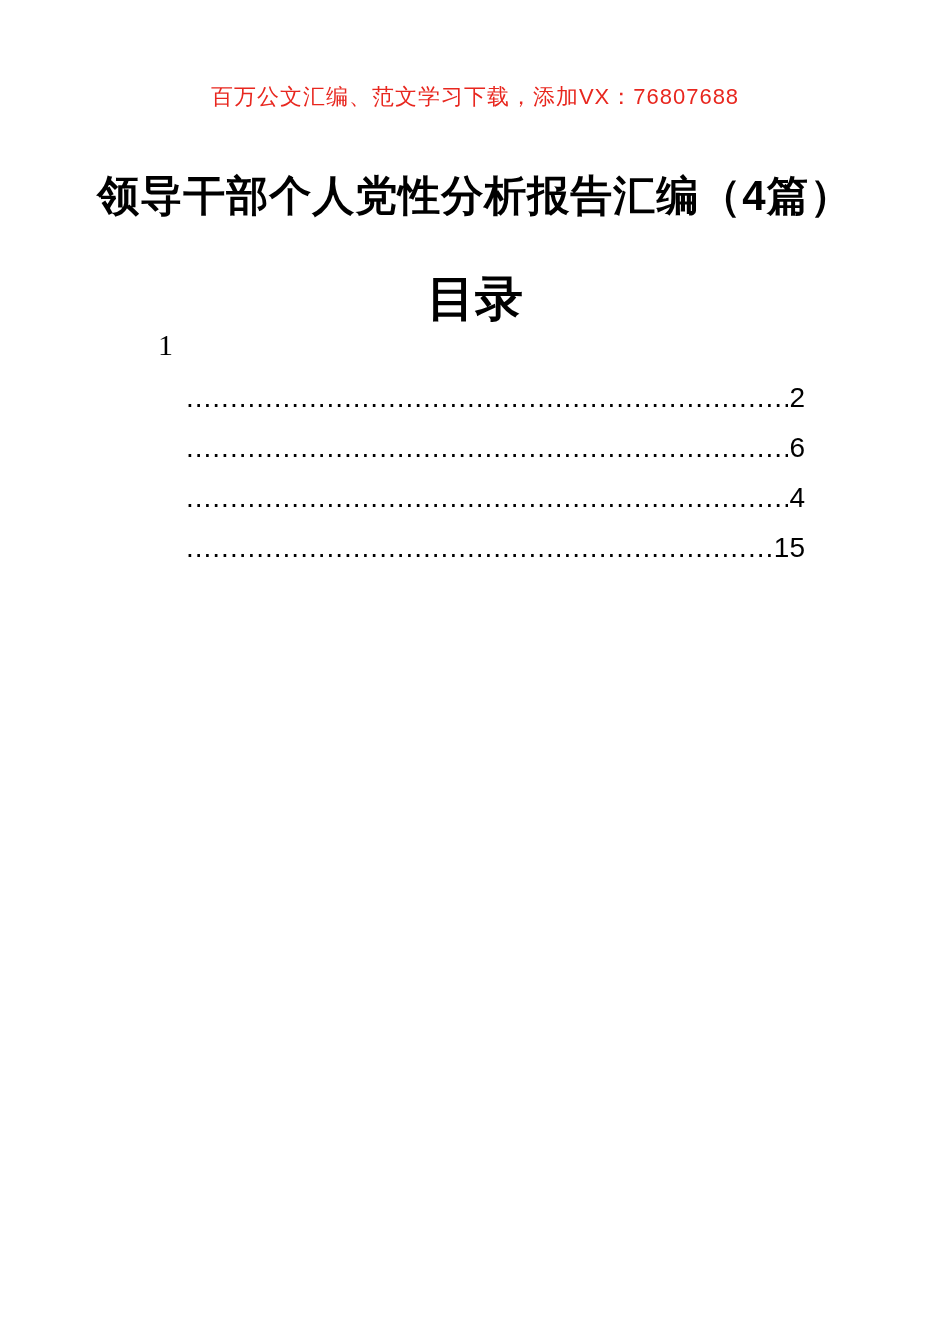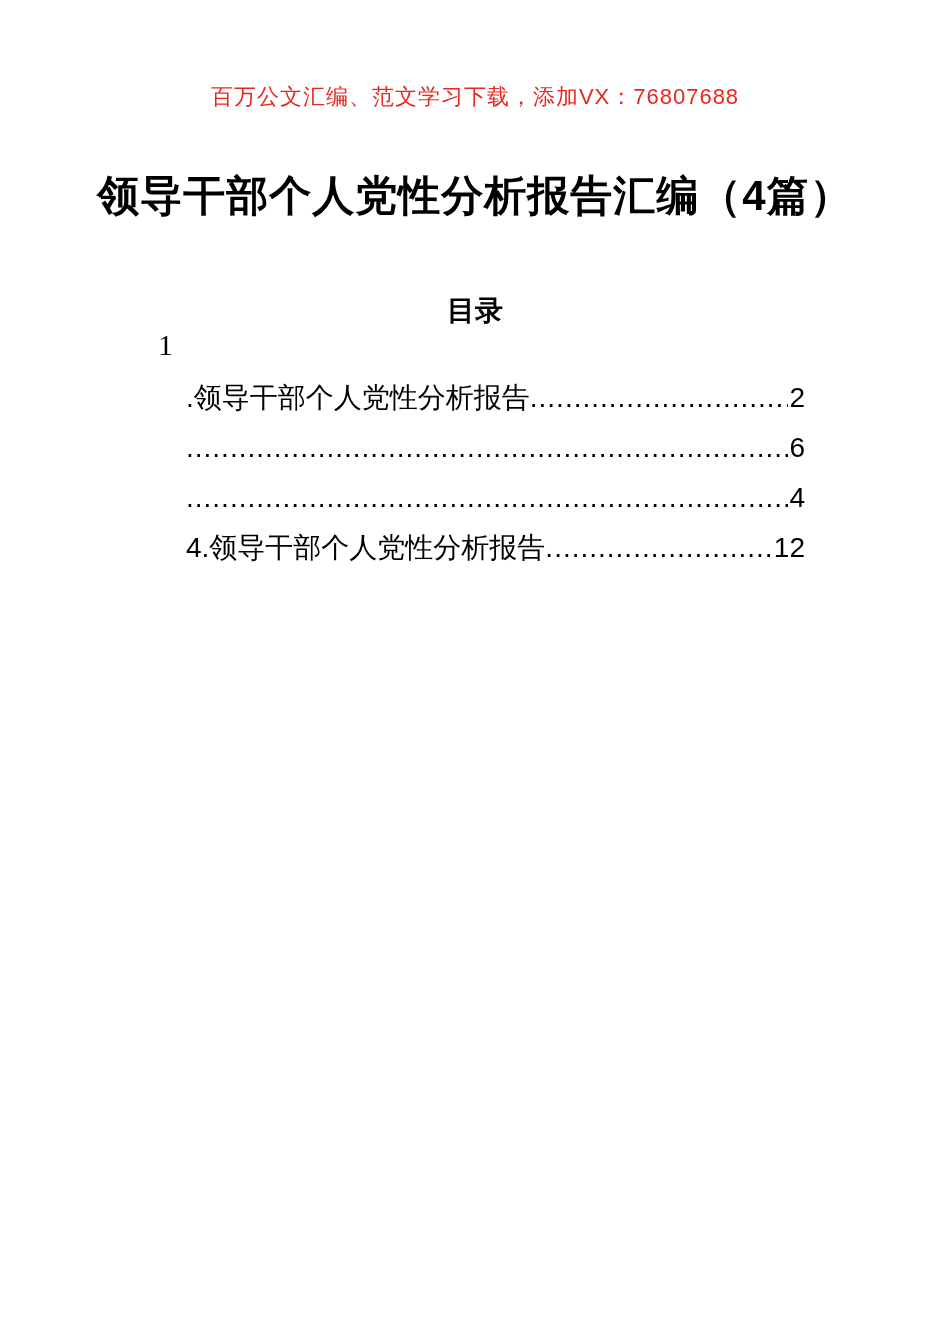--- a/index.html
+++ b/index.html
@@ -37,23 +37,23 @@
     font-size: 42px;
     line-height: 52px;
     font-weight: 700;
     letter-spacing: 1px;
   }
   .toc-heading {
     position: absolute;
     top: 274px;
     left: 0;
     right: 0;
-    margin: 16px;
+    margin: 4px;
     text-align: center;
-    font-size: 28px;
+    font-size: 48px;
     line-height: 42px;
     font-weight: 700;
   }
   .orphan-number {
     position: absolute;
     top: 330px;
     left: 158px;
     font-family: "Liberation Serif", serif;
     font-size: 30px;
     line-height: 30px;
@@ -97,36 +97,34 @@
 
   <h1 class="doc-title">领导干部个人党性分析报告汇编（4篇）</h1>
 
   <h2 class="toc-heading">目录</h2>
 
   <div class="orphan-number">1</div>
 
   <nav class="toc-list">
 
     <div class="toc-row">
-      <span class="toc-label">.领导干部个人党性分析报告</span>
       <span class="toc-leader">......................................................................</span>
       <span class="toc-page">2</span>
     </div>
 
     <div class="toc-row">
       <span class="toc-leader">......................................................................</span>
       <span class="toc-page">6</span>
     </div>
 
     <div class="toc-row">
       <span class="toc-leader">......................................................................</span>
       <span class="toc-page">4</span>
     </div>
 
     <div class="toc-row">
-      <span class="toc-label">4.领导干部个人党性分析报告</span>
       <span class="toc-leader">......................................................................</span>
-      <span class="toc-page">12</span>
+      <span class="toc-page">15</span>
     </div>
 
   </nav>
 
 </div>
 
 </body></html>

